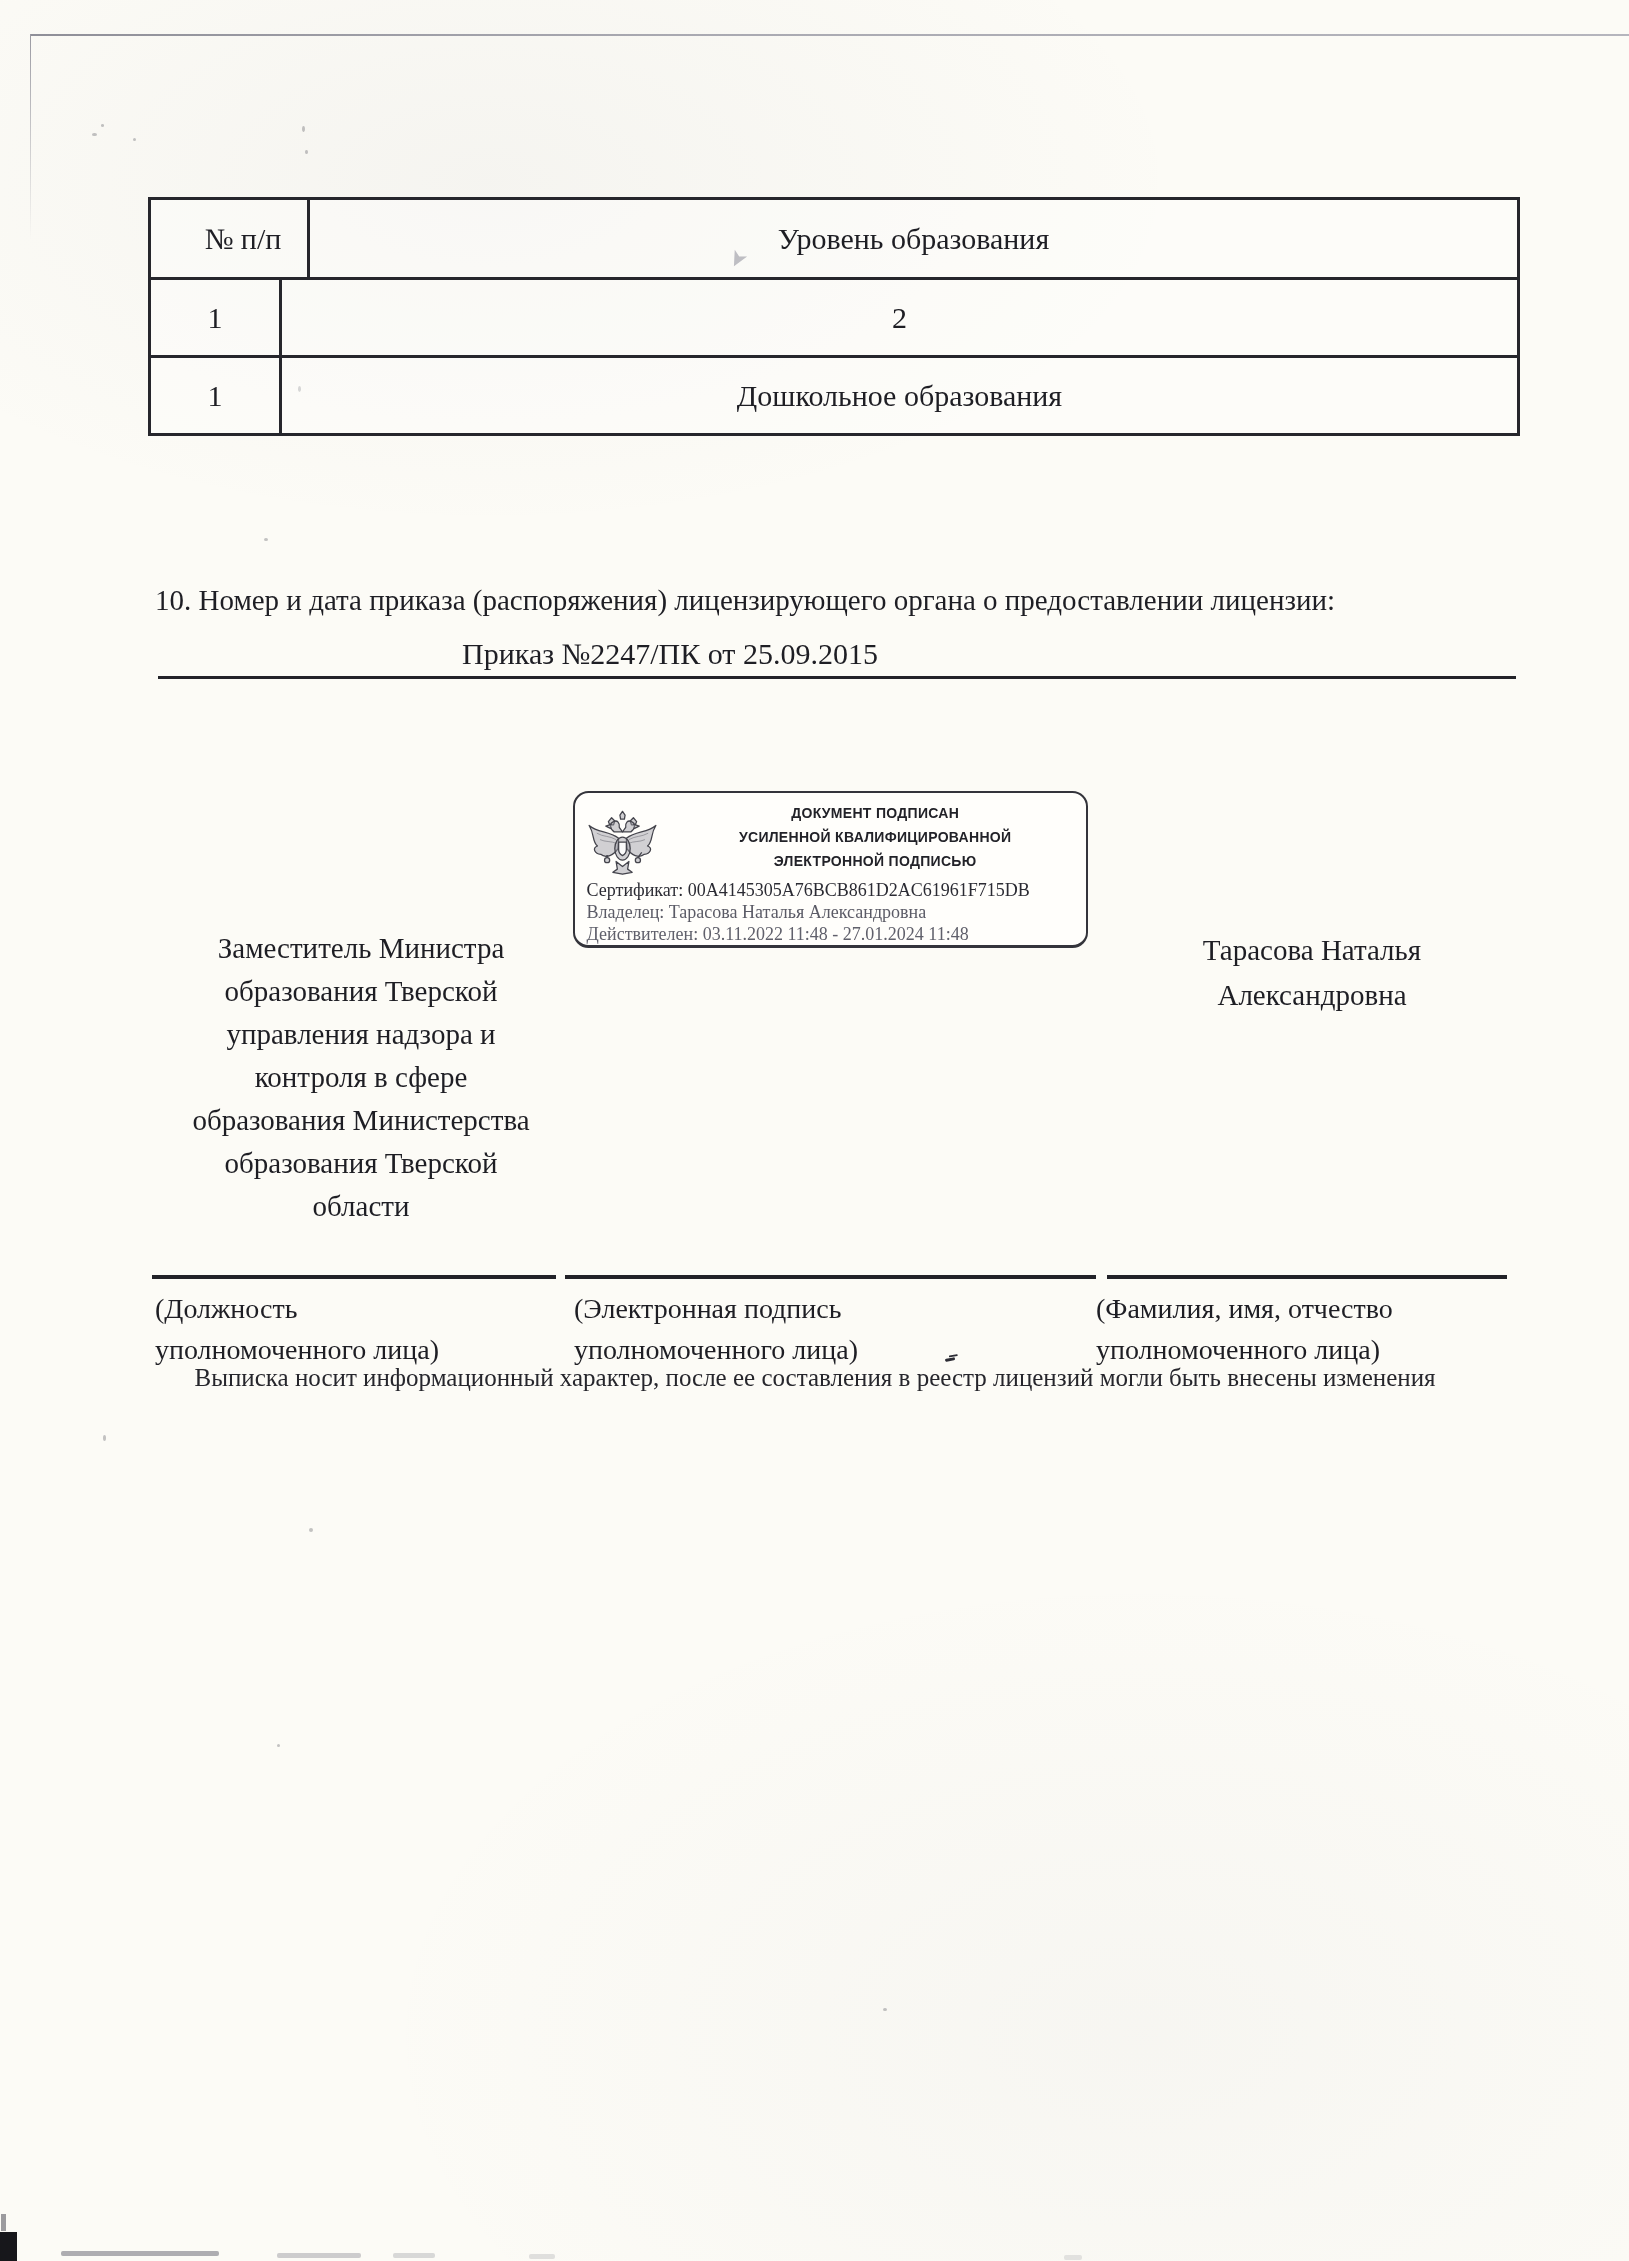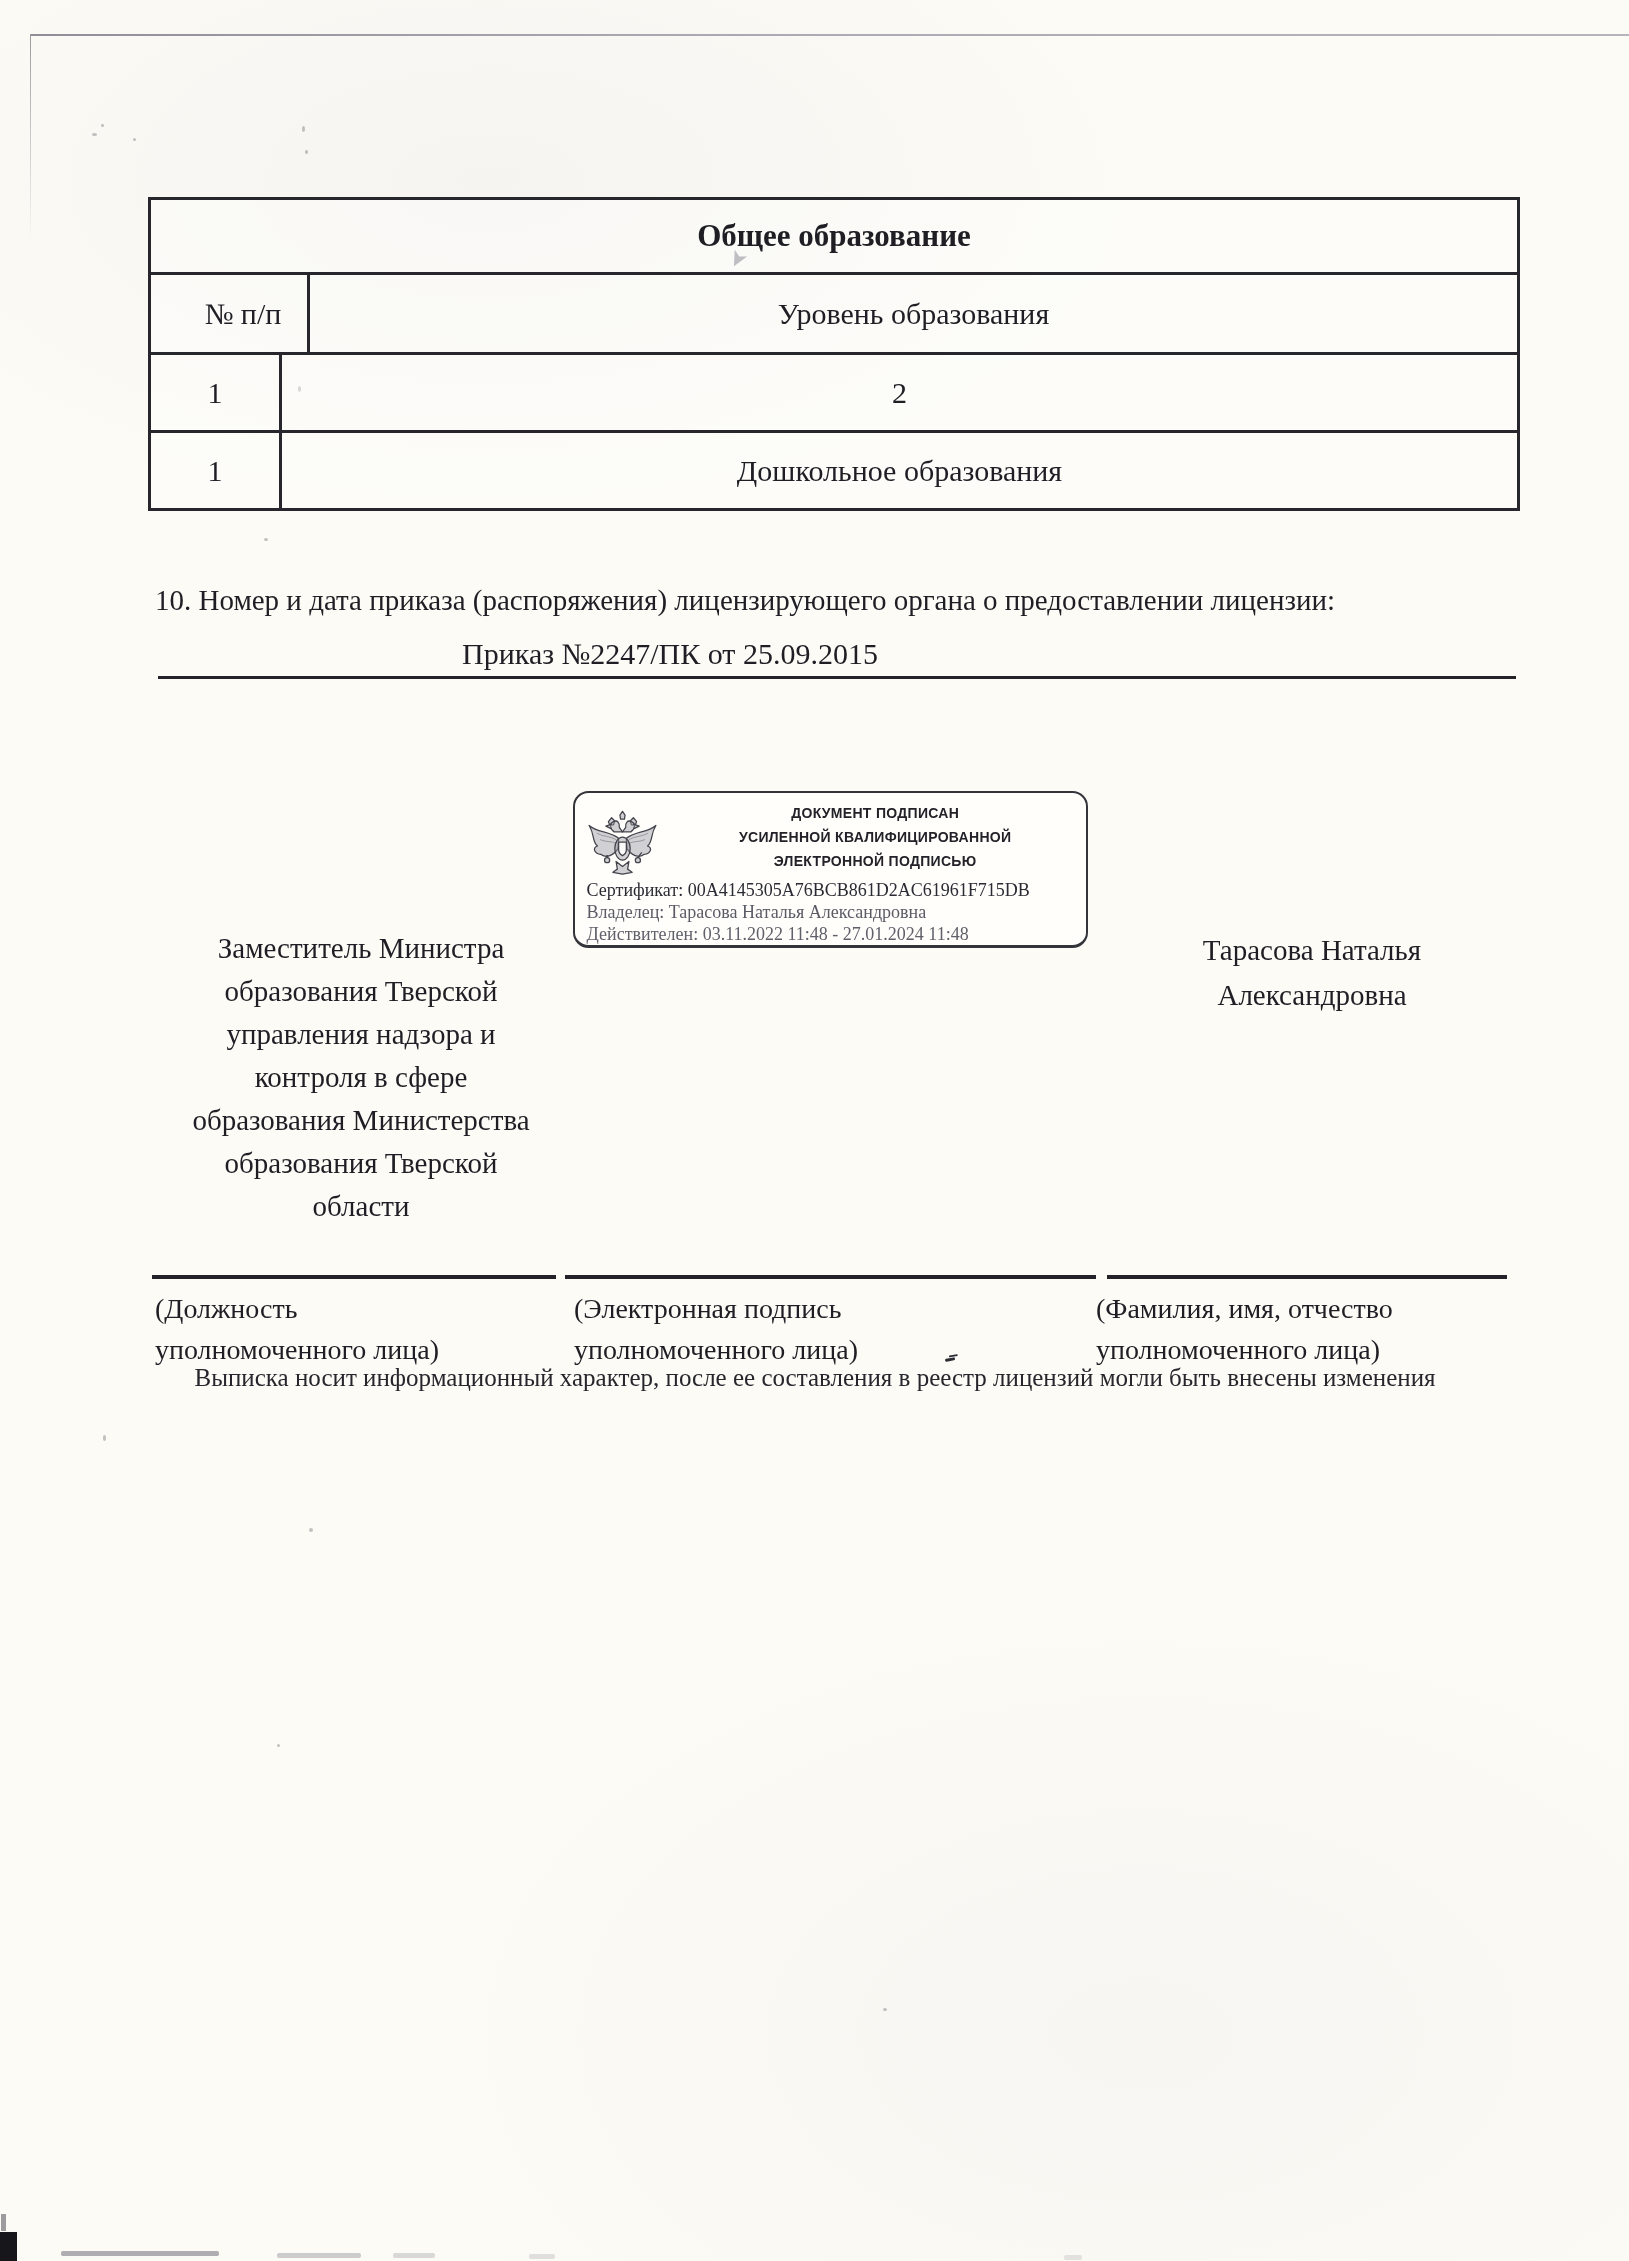--- a/index.html
+++ b/index.html
@@ -98,21 +98,20 @@
   <div class="speck" style="left:883px;top:2008px;width:3.9px;height:3.2px;"></div>
   <div class="blob-bl"></div>
   <div class="blob-bl2"></div>
   <div class="bottom-dash" style="left:61px;top:2251px;width:158px;"></div>
   <div class="bottom-dash" style="left:277px;top:2253px;width:84px;opacity:.6;"></div>
   <div class="bottom-dash" style="left:393px;top:2253px;width:42px;opacity:.45;"></div>
   <div class="bottom-dash" style="left:529px;top:2254px;width:26px;opacity:.35;"></div>
   <div class="bottom-dash" style="left:1064px;top:2255px;width:18px;opacity:.3;"></div>
 
   <div class="doc-table">
-    <div class="t-title">Общее образование</div>
     <div class="t-row t-head">
       <div class="t-cell-num">№ п/п</div>
       <div class="t-cell-val">Уровень образования</div>
     </div>
     <div class="t-row t-data">
       <div class="t-cell-num">1</div>
       <div class="t-cell-val">2</div>
     </div>
     <div class="t-row t-data">
       <div class="t-cell-num">1</div>

